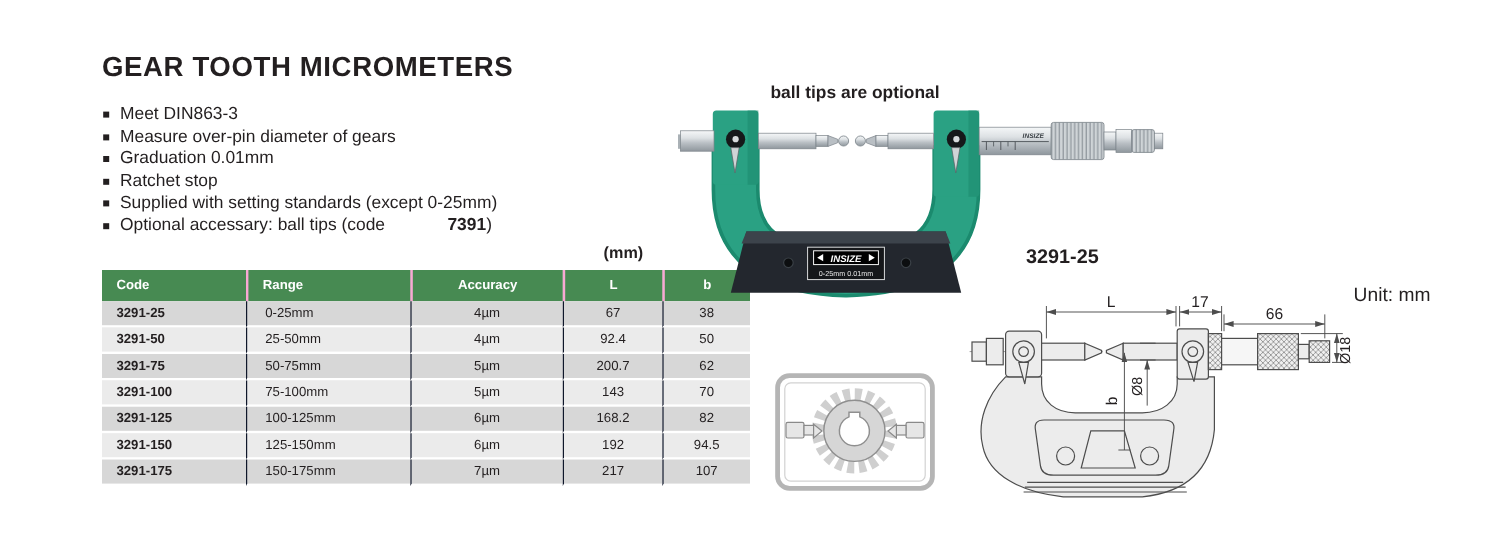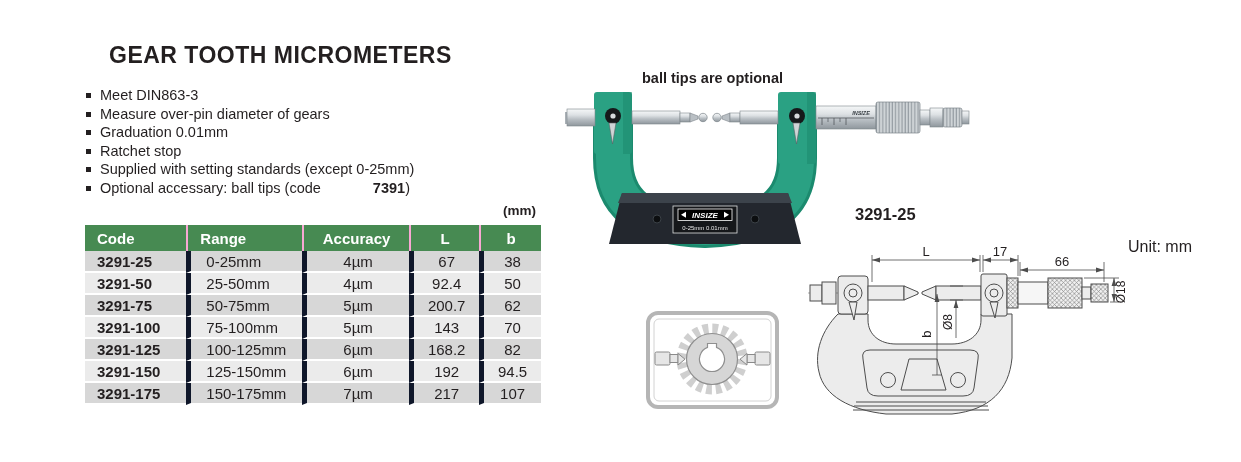--- a/index.html
+++ b/index.html
@@ -4,40 +4,40 @@
 <style>
   * { margin:0; padding:0; box-sizing:border-box; }
   html,body { background:#ffffff; }
   body {
     width:1241px; height:462px; position:relative; overflow:hidden;
     font-family:"Liberation Sans", sans-serif; color:#231f20;
   }
   .abs { position:absolute; }
 
   
-  .page-title { left:85px; top:42px; font-size:23px; font-weight:bold; letter-spacing:0.5px;margin-left:24px; }
+  .page-title { left:85px; top:42px; font-size:23px; font-weight:bold; letter-spacing:0.5px; }
   .features { left:85px; top:86px; list-style:none; width:470px; }
   .features li { display:flex; align-items:flex-start; font-size:14.5px; line-height:18.6px; }
   .bullet-sq { flex:0 0 auto; width:5px; height:5px; background:#231f20; margin:7px 9px 0 1px; }
   .bold { font-weight:bold;margin-left:48px; }
 
   
   .mm-note { left:86px; top:203px; width:450px; text-align:right; font-size:13.5px; font-weight:bold; }
 
   
   .spec-table { left:85px; top:225px; }
-  table { border-collapse:separate; border-spacing:0; width:456px; font-size:15px; }
+  table { border-collapse:separate; border-spacing:0; width:540px; font-size:11px; }
   th {
     background:#478a52; color:#ffffff; font-weight:bold; height:26px;
     text-align:left; padding:0 0 0 12px; border-left:2px solid #f9a8d4;
   }
   th:first-child { border-left:none; }
   th.c, td.c { text-align:center; padding:0;margin-top:28px; }
   td {
-    height:22px; padding:0 0 0 12px; border-left:5px solid #0f172a;
+    height:22px; padding:0 0 0 12px; border-left:1px solid #0f172a;
     border-bottom:2px solid #ffffff; background:#d7d7d7;
   }
   td:first-child { border-left:none; font-weight:bold; }
   tr.alt td { background:#ebebeb; }
   td.rg { padding-left:15px; }
 
   
   .photo-caption { left:565px; top:70px; width:295px; text-align:center; font-size:14.5px; font-weight:bold; }
   .model-label { left:855px; top:205px; font-size:16.5px; font-weight:bold; }
   .unit-note { left:1128px; top:238px; font-size:16px; }

